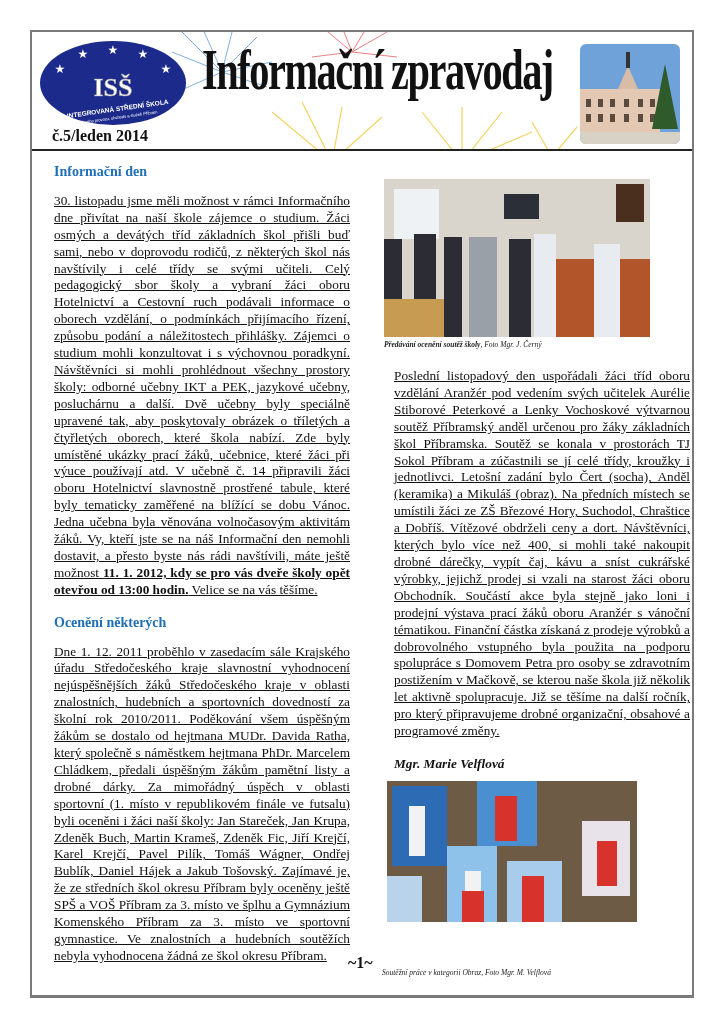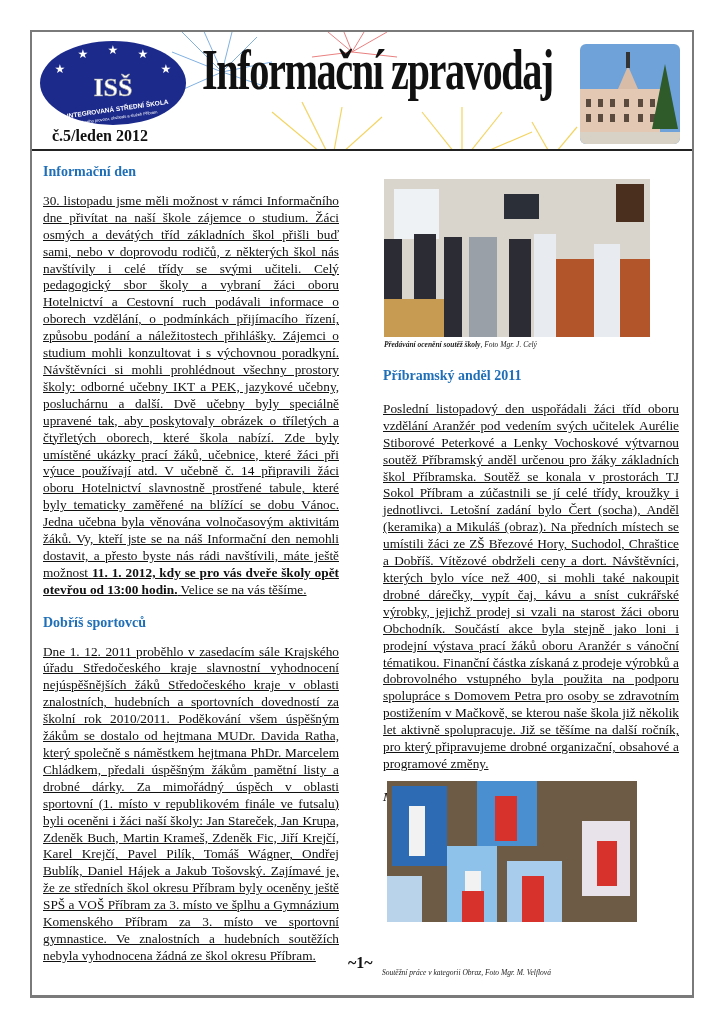--- a/index.html
+++ b/index.html
@@ -17,21 +17,21 @@
     .issue { position: absolute; left: 20px; top: 95px; font-weight: bold; font-size: 16px;
              font-family: "Liberation Serif", serif; color: #111; }
     .title { position: absolute; left: 170px; top: 6px; font-family: "Liberation Serif", serif;
              font-weight: bold; font-size: 56px; color: #111; letter-spacing: -2px;
              transform: scaleX(0.72); transform-origin: left top; white-space: nowrap; }
     .building { position: absolute; left: 548px; top: 12px; width: 100px; height: 100px;
                 border-radius: 6px; overflow: hidden;
                 box-shadow: 0 0 8px 4px #fff inset; }
 
     
-    .col { position: absolute; font-size: 13.3px; line-height: 16.9px; text-align: justify; }
+    .col { position: absolute; font-size: 13.3px; line-height: 16.9px; text-align: justify; margin-left: 11px; }
     .col-left { left: 43px; top: 164px; width: 296px; }
     .col-right { left: 383px; top: 368px; width: 296px; }
     h2.section-title { color: #1f6fb8; font-size: 14px; font-weight: bold; margin: 0 0 12px 0;
                        font-family: "Liberation Serif", serif; }
     p.body { margin: 0 0 10px 0; text-decoration: underline; }
     .sig { margin: 0 0 10px 0; font-style: italic; }
     .sig b { font-weight: bold; }
 
     .photo { position: absolute; overflow: hidden; }
     .photo-ceremony { left: 384px; top: 179px; width: 266px; height: 158px; background: #c9c3bb; }
@@ -89,21 +89,21 @@
       <text x="22" y="35">★</text>
         <text x="45" y="20">★</text>
         <text x="75" y="16">★</text>
       <text x="105" y="20">★</text>
         <text x="128" y="35">★</text>
     </g>
     <text x="75" y="58" fill="#ffffff" stroke="#999" stroke-width="0.6" font-size="26" font-weight="bold" font-family="Liberation Serif, serif" text-anchor="middle">ISŠ</text>
     <text x="80" y="73" fill="#ffffff" font-size="6.5" font-weight="bold" font-family="Liberation Sans, sans-serif" text-anchor="middle" transform="rotate(-8 80 73)">INTEGROVANÁ STŘEDNÍ ŠKOLA</text>
     <text x="78" y="81" fill="#ffffff" font-size="4" font-family="Liberation Sans, sans-serif" text-anchor="middle" transform="rotate(-8 78 81)">hotelového provozu, obchodu a služeb Příbram</text>
   </svg>
-  <div class="issue">č.5/leden 2012</div>
+  <div class="issue">č.5/leden 2014</div>
   <div class="title">Informační zpravodaj</div>
   <svg class="building" viewBox="0 0 100 100">
     <rect width="100" height="100" fill="#6ea2d8"></rect>
     <rect x="0" y="45" width="80" height="45" fill="#e3c9b4"></rect>
     <polygon points="38,45 48,22 58,45" fill="#d8bca7"></polygon>
     <rect x="46" y="8" width="4" height="16" fill="#333"></rect>
     <g fill="#5b4a3e">
       <rect x="6" y="55" width="5" height="8"></rect>
         <rect x="18" y="55" width="5" height="8"></rect>
         <rect x="30" y="55" width="5" height="8"></rect>
@@ -120,21 +120,21 @@
     <polygon points="85,20 72,85 98,85" fill="#2f5a2a"></polygon>
     <rect x="0" y="88" width="100" height="12" fill="#d7d1c6"></rect>
   </svg>
 </div>
 <div class="masthead-rule"></div>
 
 <div class="col col-left">
   <h2 class="section-title">Informační den</h2>
   <p class="body"><span>30. listopadu jsme měli možnost v rámci Informačního dne přivítat na naší škole zájemce o studium. Žáci osmých a devátých tříd základních škol přišli buď sami, nebo v doprovodu rodičů, z některých škol nás navštívily i celé třídy se svými učiteli. Celý pedagogický sbor školy a vybraní žáci oboru Hotelnictví a Cestovní ruch podávali informace o oborech vzdělání, o podmínkách přijímacího řízení, způsobu podání a náležitostech přihlášky. Zájemci o studium mohli konzultovat i s výchovnou poradkyní. Návštěvníci si mohli prohlédnout všechny prostory školy: odborné učebny IKT a PEK, jazykové učebny, posluchárnu a další. Dvě učebny byly speciálně upravené tak, aby poskytovaly obrázek o tříletých a čtyřletých oborech, které škola nabízí. Zde byly umístěné ukázky prací žáků, učebnice, které žáci při výuce používají atd. V učebně č. 14 připravili žáci oboru Hotelnictví slavnostně prostřené tabule, které byly tematicky zaměřené na blížící se dobu Vánoc. Jedna učebna byla věnována volnočasovým aktivitám žáků. Vy, kteří jste se na náš Informační den nemohli dostavit, a přesto byste nás rádi navštívili, máte ještě možnost </span><b>11. 1. 2012, kdy se pro vás dveře školy opět otevřou od 13:00 hodin.</b><span> Velice se na vás těšíme.</span></p>
 
-  <h2 class="section-title" style="margin-top:16px">Dobříš sportovců</h2>
+  <h2 class="section-title" style="margin-top:16px">Ocenění některých</h2>
   <p class="body" style="margin-bottom:0">Dne 1. 12. 2011 proběhlo v zasedacím sále Krajského úřadu Středočeského kraje slavnostní vyhodnocení nejúspěšnějších žáků Středočeského kraje v oblasti znalostních, hudebních a sportovních dovedností za školní rok 2010/2011. Poděkování všem úspěšným žákům se dostalo od hejtmana MUDr. Davida Ratha, který společně s náměstkem hejtmana PhDr. Marcelem Chládkem, předali úspěšným žákům pamětní listy a drobné dárky. Za mimořádný úspěch v oblasti sportovní (1. místo v republikovém finále ve futsalu) byli oceněni i žáci naší školy: Jan Stareček, Jan Krupa, Zdeněk Buch, Martin Krameš, Zdeněk Fic, Jiří Krejčí, Karel Krejčí, Pavel Pilík, Tomáš Wágner, Ondřej Bublík, Daniel Hájek a Jakub Tošovský. Zajímavé je, že ze středních škol okresu Příbram byly oceněny ještě SPŠ a VOŠ Příbram za 3. místo ve šplhu a Gymnázium Komenského Příbram za 3. místo ve sportovní gymnastice. Ve znalostních a hudebních soutěžích nebyla vyhodnocena žádná ze škol okresu Příbram.</p>
 </div>
 
 <svg class="photo photo-ceremony" viewBox="0 0 266 158" preserveAspectRatio="none">
   <rect width="266" height="158" fill="#d9d4cc"></rect>
   <rect x="10" y="10" width="45" height="50" fill="#eef2f5"></rect>
   <rect x="120" y="15" width="35" height="25" fill="#2b2f38"></rect>
   <rect x="232" y="5" width="28" height="38" fill="#4a2e1e"></rect>
   <rect x="170" y="80" width="96" height="78" fill="#b3552a"></rect>
   <g fill="#2c2c34">
@@ -145,24 +145,23 @@
     </g>
   <g fill="#9aa0a8">
       <rect x="85" y="58" width="28" height="100"></rect>
     </g>
   <g fill="#e8ecf0">
       <rect x="150" y="55" width="22" height="103"></rect>
       <rect x="210" y="65" width="26" height="93"></rect>
     </g>
   <rect x="0" y="120" width="60" height="38" fill="#c79b52"></rect>
 </svg>
-<div class="caption cap-ceremony"><b>Předávání ocenění soutěž školy</b><span>, Foto Mgr. J. Celý</span></div>
+<div class="caption cap-ceremony"><b>Předávání ocenění soutěž školy</b><span>, Foto Mgr. J. Černý</span></div>
 
 <div class="col col-right">
-  <h2 class="section-title" style="margin-bottom:16px">Příbramský anděl 2011</h2>
   <p class="body" style="margin-bottom:16px">Poslední listopadový den uspořádali žáci tříd oboru vzdělání Aranžér pod vedením svých učitelek Aurélie Stiborové Peterkové a Lenky Vochoskové výtvarnou soutěž Příbramský anděl určenou pro žáky základních škol Příbramska. Soutěž se konala v prostorách TJ Sokol Příbram a zúčastnili se jí celé třídy, kroužky i jednotlivci. Letošní zadání bylo Čert (socha), Anděl (keramika) a Mikuláš (obraz). Na předních místech se umístili žáci ze ZŠ Březové Hory, Suchodol, Chraštice a Dobříš. Vítězové obdrželi ceny a dort. Návštěvníci, kterých bylo více než 400, si mohli také nakoupit drobné dárečky, vypít čaj, kávu a sníst cukrářské výrobky, jejichž prodej si vzali na starost žáci oboru Obchodník. Součástí akce byla stejně jako loni i prodejní výstava prací žáků oboru Aranžér s vánoční tématikou. Finanční částka získaná z prodeje výrobků a dobrovolného vstupného byla použita na podporu spolupráce s Domovem Petra pro osoby se zdravotním postižením v Mačkově, se kterou naše škola již několik let aktivně spolupracuje.  Již se těšíme na další ročník, pro který připravujeme drobné organizační, obsahové a programové změny.</p>
   <p class="sig"><b>Mgr. Marie Velflová</b></p>
 </div>
 
 <svg class="photo photo-art" viewBox="0 0 250 141" preserveAspectRatio="none">
   <rect width="250" height="141" fill="#6d5b45"></rect>
   <rect x="5" y="5" width="55" height="80" fill="#2d6bb5"></rect>
   <rect x="90" y="0" width="60" height="65" fill="#4a8fd0"></rect>
   <rect x="60" y="65" width="50" height="76" fill="#8fc2ea"></rect>
   <rect x="120" y="80" width="55" height="61" fill="#a8cdec"></rect>

